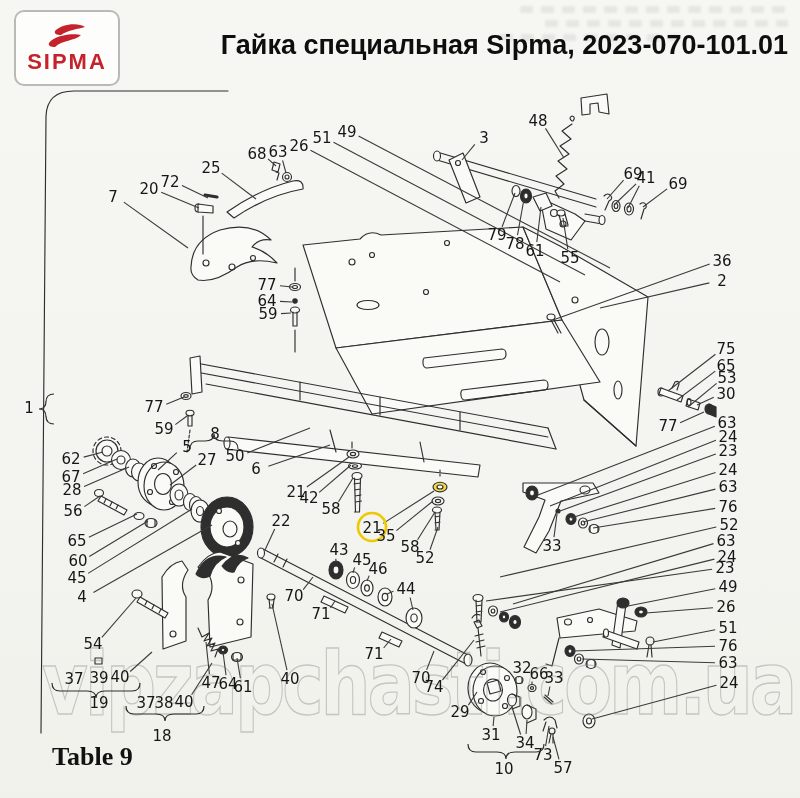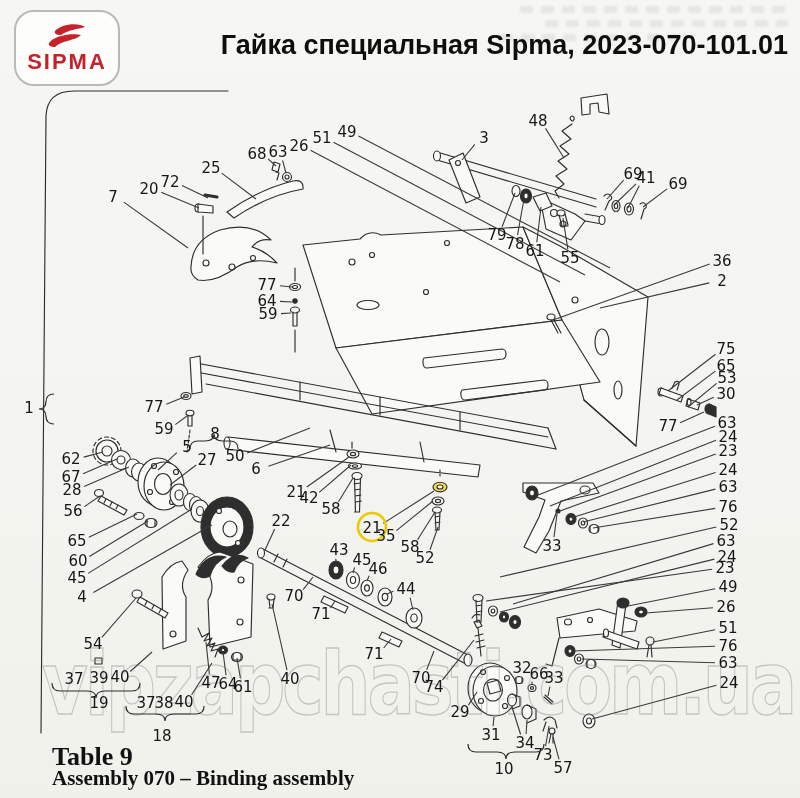--- a/index.html
+++ b/index.html
@@ -1,21 +1,21 @@
 <!DOCTYPE html>
 <html><head>
 <meta charset="utf-8">
 <style>
   html,body{margin:0;padding:0;}
   body{width:800px;height:798px;background:#f2f2ee;font-family:"Liberation Sans",sans-serif;}
   .page{position:relative;width:800px;height:798px;overflow:hidden;
         background:linear-gradient(180deg,#f6f6f2 0%,#f4f4f0 55%,#f1f1ec 100%);}
   
   .logo-box{position:absolute;left:14px;top:10px;width:102px;height:72px;background:#fdfdfc;
-            border:2px solid #b9b9b6;border-radius:20px;display:flex;flex-direction:column;
+            border:2px solid #b9b9b6;border-radius:10px;display:flex;flex-direction:column;
             align-items:center;justify-content:center;gap:1px;}
   .logo-word{font-weight:bold;font-size:22px;letter-spacing:2px;}
   .title{position:absolute;left:122px;top:30px;width:666px;text-align:right;
          font-size:27px;font-weight:bold;color:#0e0e0e;letter-spacing:0px;}
   
   .bleed{position:absolute;height:7px;filter:blur(0.8px);opacity:0.55;
          background:repeating-linear-gradient(90deg,rgba(90,100,95,0.18) 0 13px,transparent 13px 21px);}
   .bleed.b1{left:520px;top:6px;width:268px;}
   .bleed.b2{left:545px;top:20px;width:243px;}
   .bleed.b3{left:500px;top:34px;width:180px;}
@@ -714,14 +714,13 @@
         </g>
         <path d="M52,683 Q52,691 60,691 L87,691 Q96,691 96,698 Q96,691 105,691 L132,691 Q140,691 140,683" fill="none" stroke="#2e2e2e" stroke-width="1.2"></path>
         <path d="M126,706 Q126,714 134,714 L156,714 Q165,714 165,721 Q165,714 174,714 L196,714 Q204,714 204,706" fill="none" stroke="#2e2e2e" stroke-width="1.2"></path>
         <path d="M468,744 Q468,752 476,752 L497,752 Q506,752 506,759 Q506,752 515,752 L536,752 Q544,752 544,744" fill="none" stroke="#2e2e2e" stroke-width="1.2"></path>
         <path d="M190,449 Q190,441 198,441 L205,441 Q214,441 214,434 Q214,441 223,441 L230,441 Q238,441 238,449" fill="none" stroke="#2e2e2e" stroke-width="1.2"></path>
         <path d="M54,394 Q46,394 46,402 L46,401 Q46,409 39,409 Q46,409 46,417 L46,416 Q46,424 54,424" fill="none" stroke="#2e2e2e" stroke-width="1.2"></path>
       </g>
   </svg>
 
   <div class="caption line1">Table 9</div>
-  <div class="caption line2">Assembly 070 – Binding assembly</div>
 </div>
 
 </body></html>

